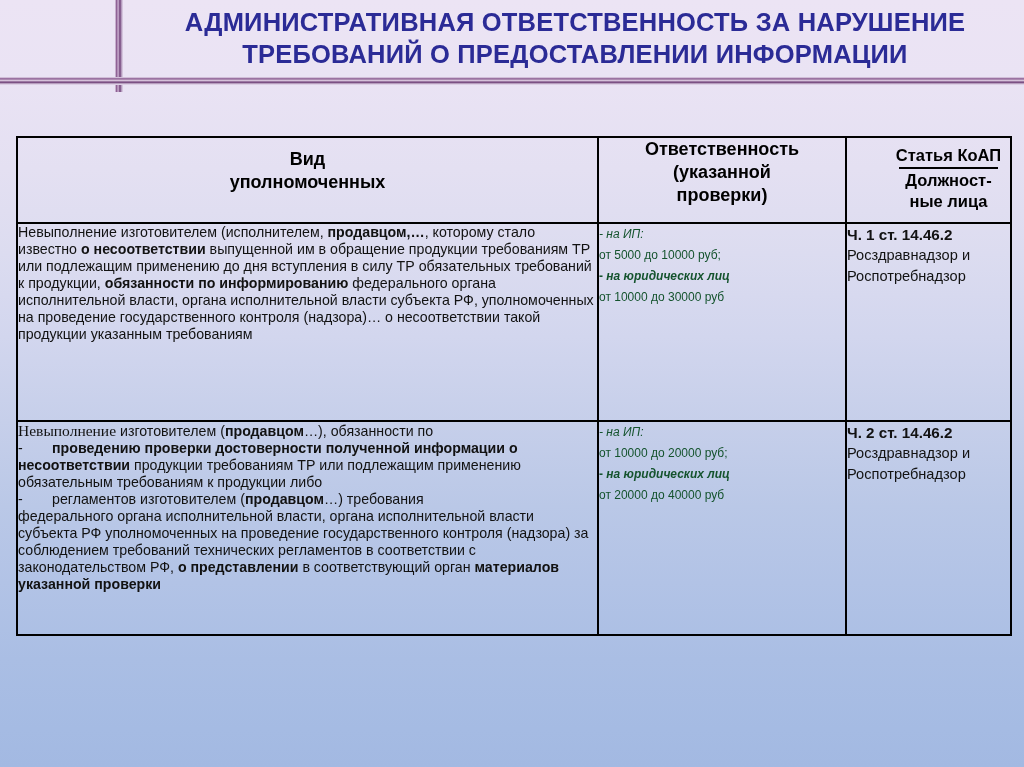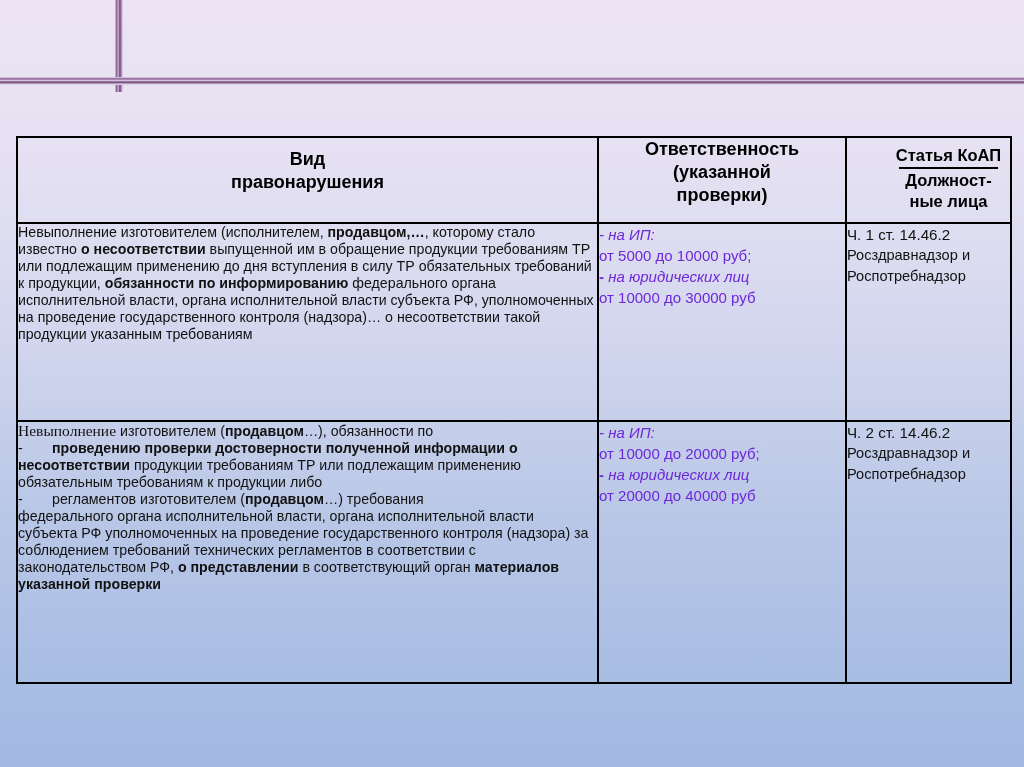--- a/index.html
+++ b/index.html
@@ -115,71 +115,75 @@
 
   
   .body-cell {
     font-size: 14.2px;
     line-height: 17px;
     color: #121212;
     padding: 7px 8px 10px 9px;
     box-sizing: border-box;
   }
   .r1-a { height: 198px; }
-  .r2-a { height: 262px; }
+  .r2-a { height: 214px; }
 
   .body-cell p { margin: 0; }
   .body-cell b { font-weight: bold; }
 
   .serif-lead { font-family: "Liberation Serif", serif; font-size: 15.5px; }
   .dash { display: inline-block; width: 34px; }
 
   
   .pen-cell {
-    font-size: 15px;
+    font-size: 12px;
     line-height: 21px;
-    color: #6d28d9;
+    color: #14532d;
     padding: 7px 6px 6px 12px;
     box-sizing: border-box;
   }
   .pen-cell .ital { font-style: italic; }
-  .pen-cell .ital-b { font-style: italic; font-weight: normal; }
+  .pen-cell .ital-b { font-style: italic; font-weight: bold; }
   .pen-cell .dash-b { font-weight: bold; }
   .pen-cell p { margin: 0; }
 
   
   .art-cell {
     font-size: 14.6px;
     line-height: 21px;
     color: #121212;
     padding: 7px 4px 6px 8px;
     box-sizing: border-box;
   }
-  .art-cell .art-title { font-weight: normal; font-size: 15.2px; }
+  .art-cell .art-title { font-weight: bold; font-size: 15.2px; }
   .art-cell p { margin: 0; }
 </style>
 </head>
 <body>
 
 <div class="header-zone">
   <div class="v-rule"></div>
   <div class="h-rule"></div>
+  <div class="title">
+    <span>АДМИНИСТРАТИВНАЯ ОТВЕТСТВЕННОСТЬ ЗА НАРУШЕНИЕ</span><br>
+    <span>ТРЕБОВАНИЙ О ПРЕДОСТАВЛЕНИИ ИНФОРМАЦИИ</span>
+  </div>
 </div>
 
 <table class="tbl">
   <colgroup>
     <col class="col-a">
       <col class="col-b">
       <col class="col-c">
   </colgroup>
   <thead>
     <tr>
       <th class="hdr-cell c1">
         <span>Вид</span><br>
-        <span>правонарушения</span>
+        <span>уполномоченных</span>
       </th>
       <th class="hdr-cell c2">
         <span>Ответственность</span><br>
         <span>(указанной</span><br>
         <span>проверки)</span>
       </th>
       <th class="hdr-cell c3">
         <span class="koap-top">Статья КоАП</span>
         <span class="koap-rule"></span>
         <span>Должност-</span><br>

